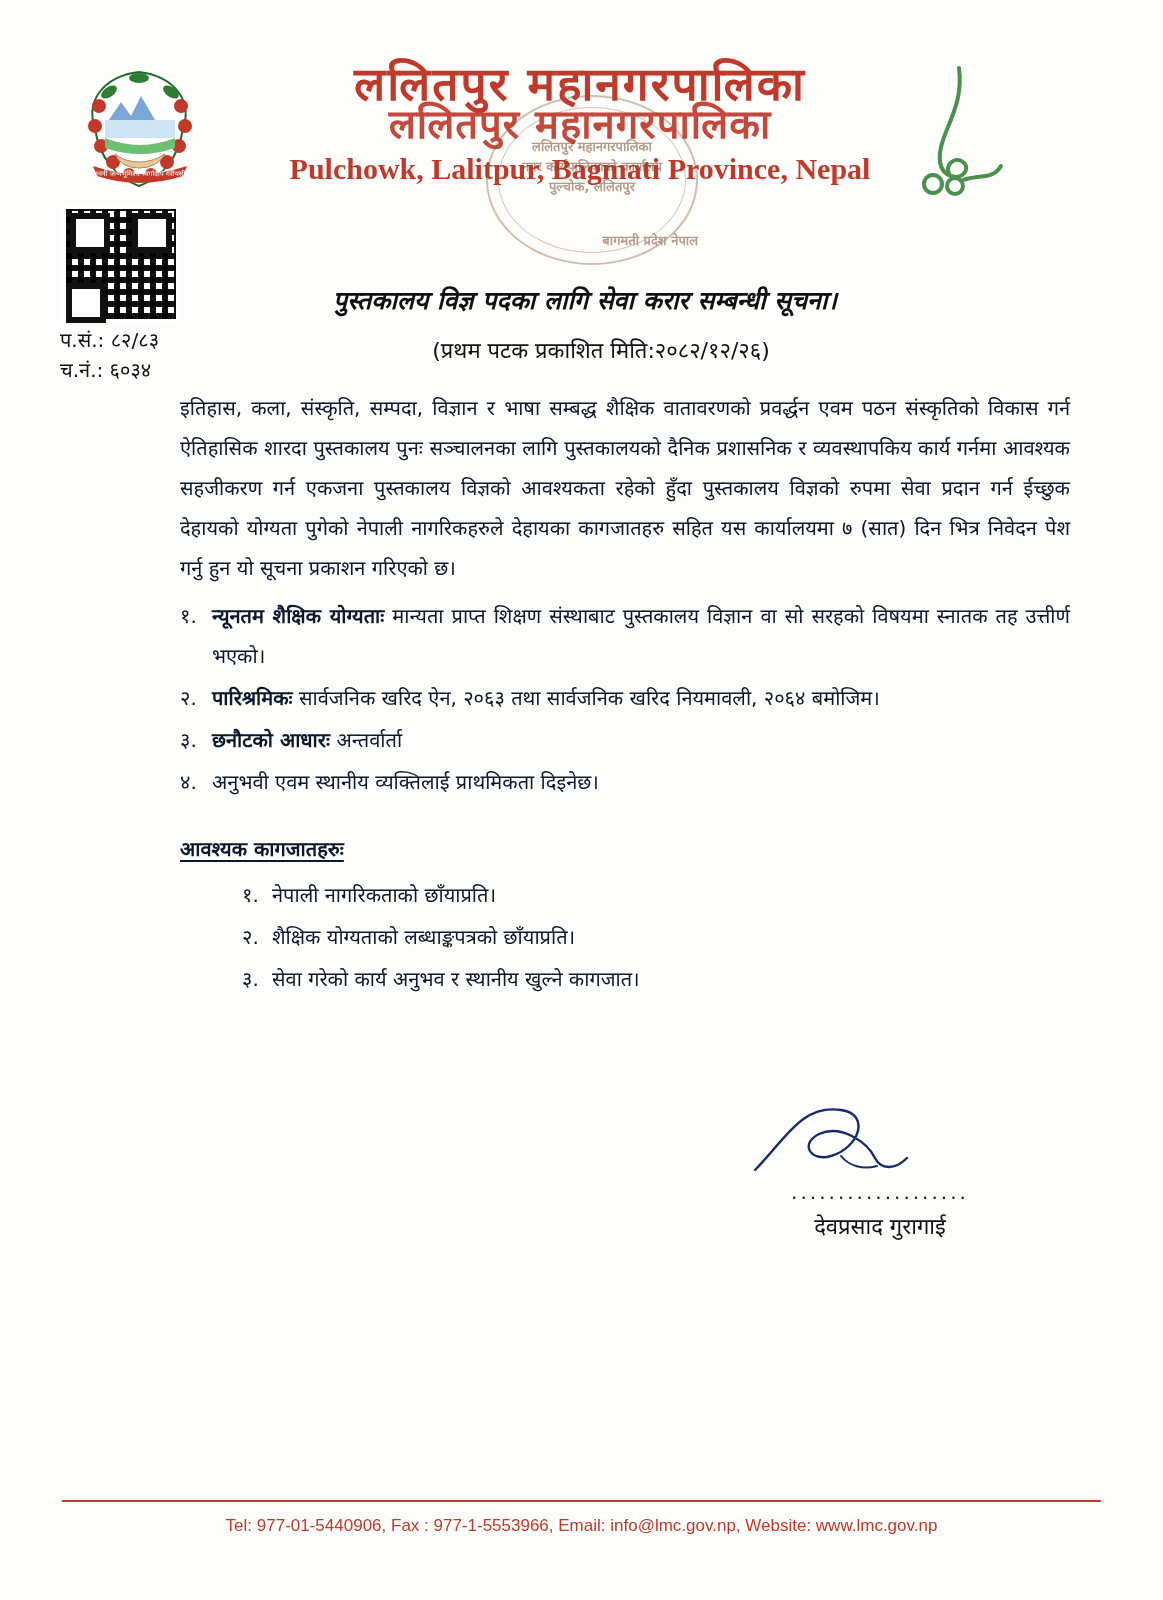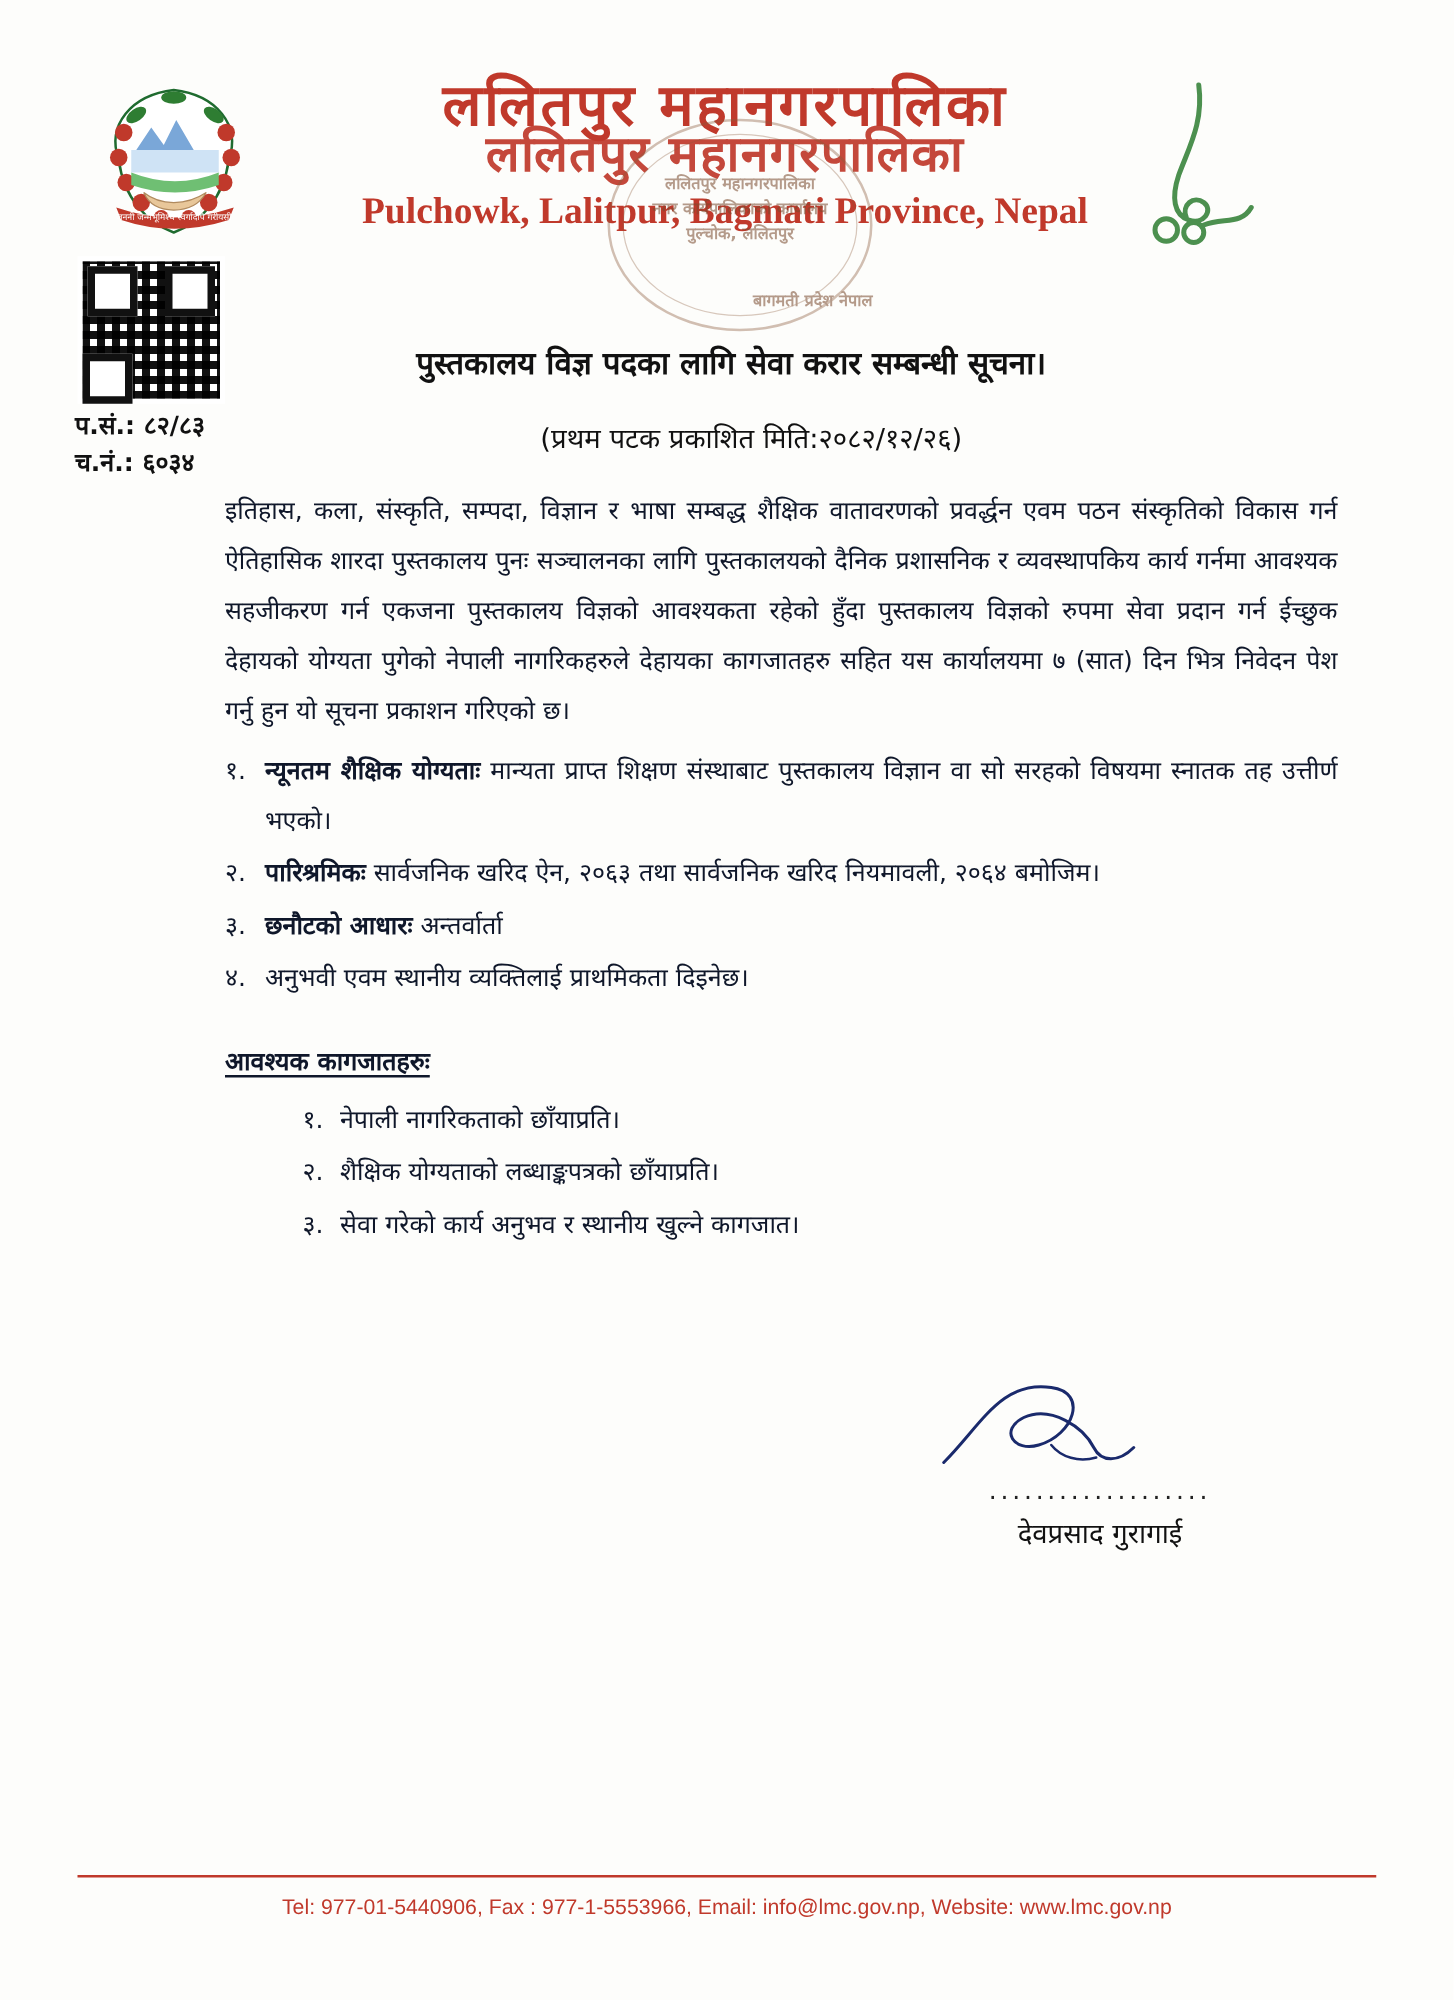--- a/index.html
+++ b/index.html
@@ -66,21 +66,21 @@
     border: 6px solid #111;
     background: #fff;
   }
 
   .ref-block {
     position: absolute;
     left: 60px;
     top: 325px;
     font-family: "DejaVu Sans", sans-serif;
     font-size: 20px;
-    font-weight: bold;
+    font-weight: normal;
     line-height: 1.5;
     color: #111;
   }
 
   .title-zone {
     position: absolute;
     left: 200px;
     top: 60px;
     width: 760px;
     text-align: center;
@@ -163,27 +163,28 @@
     width: 120px;
     height: 140px;
     color: #2e7d32;
     opacity: .85;
   }
 
   
   .subject {
     position: absolute;
     left: 150px;
-    top: 272px;
+    top: 282px;
     width: 870px;
     text-align: center;
     font-family: "DejaVu Sans", sans-serif;
     font-size: 25px;
     font-weight: bold;
     color: #111;
+    font-style: italic;
   }
   .pubdate {
     position: absolute;
     left: 166px;
     top: 334px;
     width: 870px;
     text-align: center;
     font-family: "DejaVu Sans", sans-serif;
     font-size: 22px;
     color: #111;

